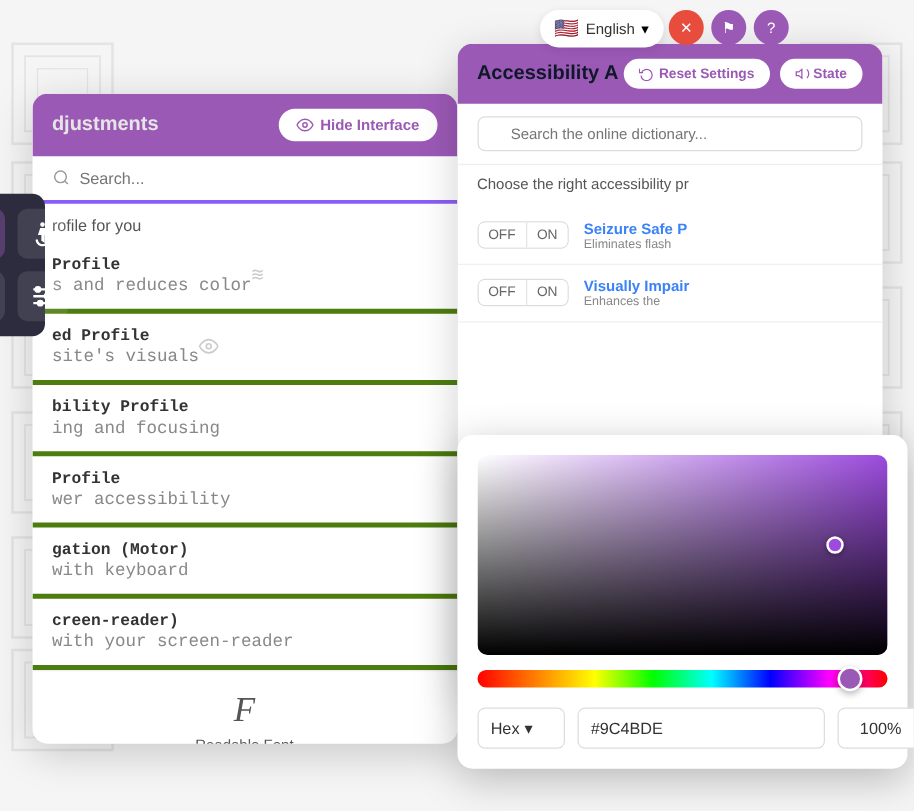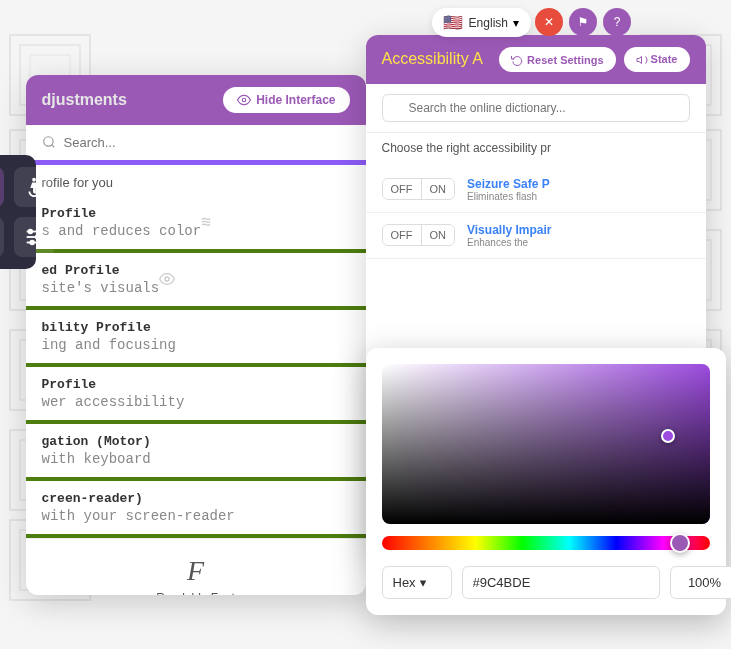--- a/index.html
+++ b/index.html
@@ -61,21 +61,21 @@
       font-size: 12px;
       cursor: pointer;
       display: flex;
       align-items: center;
       gap: 5px;
       font-weight: 600;
     }
 
     .left-panel-search {
       padding: 10px 16px;
-      border-bottom: 5px solid #8b5cf6;
+      border-bottom: 3px solid #8b5cf6;
       display: flex;
       align-items: flex-start;
       gap: 8px;
     }
 
     .left-panel-search input {
       border: none;
       outline: none;
       flex: 1;
       font-size: 13px;
@@ -154,23 +154,23 @@
 
     .right-panel-header {
       background: #9b59b6;
       padding: 12px 16px;
       display: flex;
       align-items: center;
       justify-content: space-between;
     }
 
     .right-panel-title {
-      color: #fde047;
+      color: #0f172a;
       font-size: 16px;
-      font-weight: normal;
+      font-weight: bold;
     }
 
     .right-panel-buttons {
       display: flex;
       gap: 8px;
     }
 
     .reset-settings-btn {
       background: white;
       color: #9b59b6;

